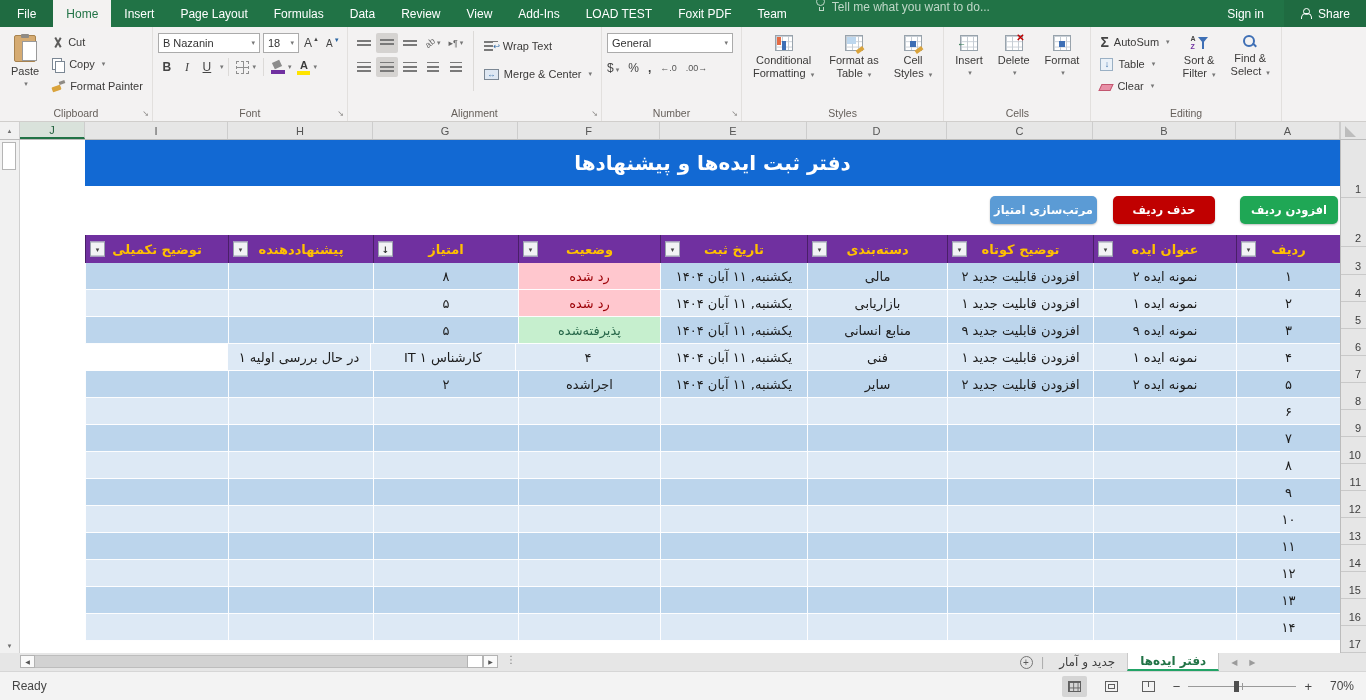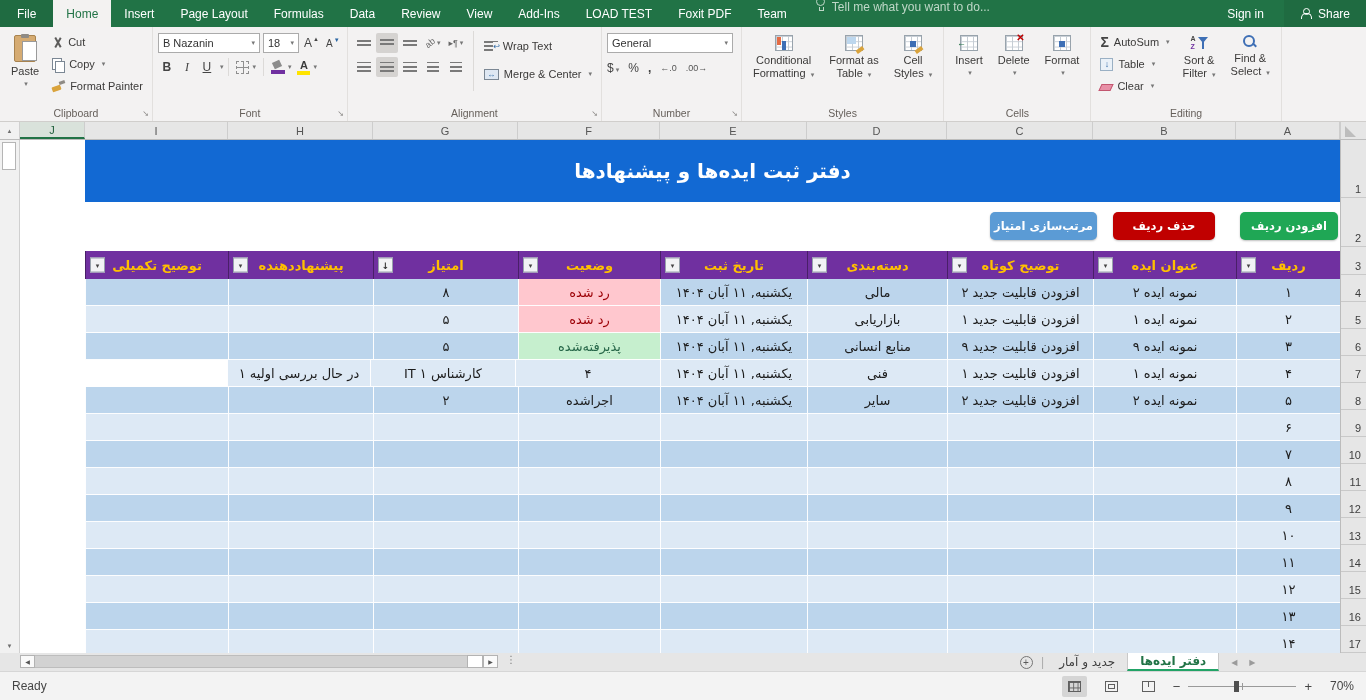--- a/index.html
+++ b/index.html
@@ -99,21 +99,21 @@
 .vscroll{position:absolute;top:140px;left:0;width:20px;height:513px;background:#f1f1f1;border-right:1px solid #d0d0d0}
 .vthumb{position:absolute;top:2px;left:2px;width:14px;height:28px;background:#fff;border:1px solid #b5b5b5}
 .vs-bot{position:absolute;bottom:0;left:0;width:100%;height:15px;display:flex;align-items:center;justify-content:center;font-size:6px;color:#6f6f6f}
 .cells{position:absolute;top:140px;left:20px;width:1320px;height:513px;background:#fff;overflow:hidden}
 .rowheaders{position:absolute;top:140px;right:0;width:26px;height:513px;background:#e6e6e6;border-left:1px solid #bcbcbc}
 .rh{display:flex;align-items:flex-end;justify-content:flex-end;padding:0 5px 2px 0;font-size:11px;color:#3e3e3e;border-bottom:1px solid #c9c9c9}
 
 .srow{display:flex}
 .jcell{width:65px;background:#fff;flex:0 0 auto}
 .trow{width:1255px;display:flex;direction:rtl}
-.title-row{height:62px}
+.title-row{height:46px}
 .titlebar{width:1255px;background:#1269d3;color:#fff;display:flex;align-items:center;justify-content:center;font-weight:bold;font-size:20px;font-family:"DejaVu Sans",sans-serif}
 .btn-row{height:49px;position:relative;background:#fff}
 .gbtn{position:absolute;top:10px;height:28px;border:none;border-radius:5px;color:#fff;font-weight:bold;font-size:11.5px;display:flex;align-items:center;justify-content:center;font-family:"DejaVu Sans",sans-serif;box-shadow:0 1px 2px rgba(0,0,0,.25);cursor:pointer}
 .theader-row{height:28px}
 .th{position:relative;background:#7030a0;color:#ffc000;font-weight:bold;font-size:13px;font-family:"DejaVu Sans",sans-serif;display:flex;align-items:center;justify-content:center;border-left:1px solid rgba(0,0,0,.35);flex:0 0 auto}
 .filterbtn{position:absolute;left:4px;top:50%;transform:translateY(-50%);width:15px;height:15px;background:#f2f3f5;border:1px solid #98a2ac;display:flex;align-items:center;justify-content:center;font-size:7px;color:#444;direction:ltr}
 .filterbtn.sort{font-size:9px;font-weight:bold;color:#333}
 .drow{height:27px}
 .dcell{display:flex;align-items:center;justify-content:center;font-size:13px;color:#1c1c1c;font-family:"DejaVu Sans",sans-serif;border-left:1px solid rgba(255,255,255,.95);border-bottom:1px solid rgba(255,255,255,.95);overflow:hidden;white-space:nowrap;flex:0 0 auto}
 .drow.dark .dcell{background:#bcd5ec}

